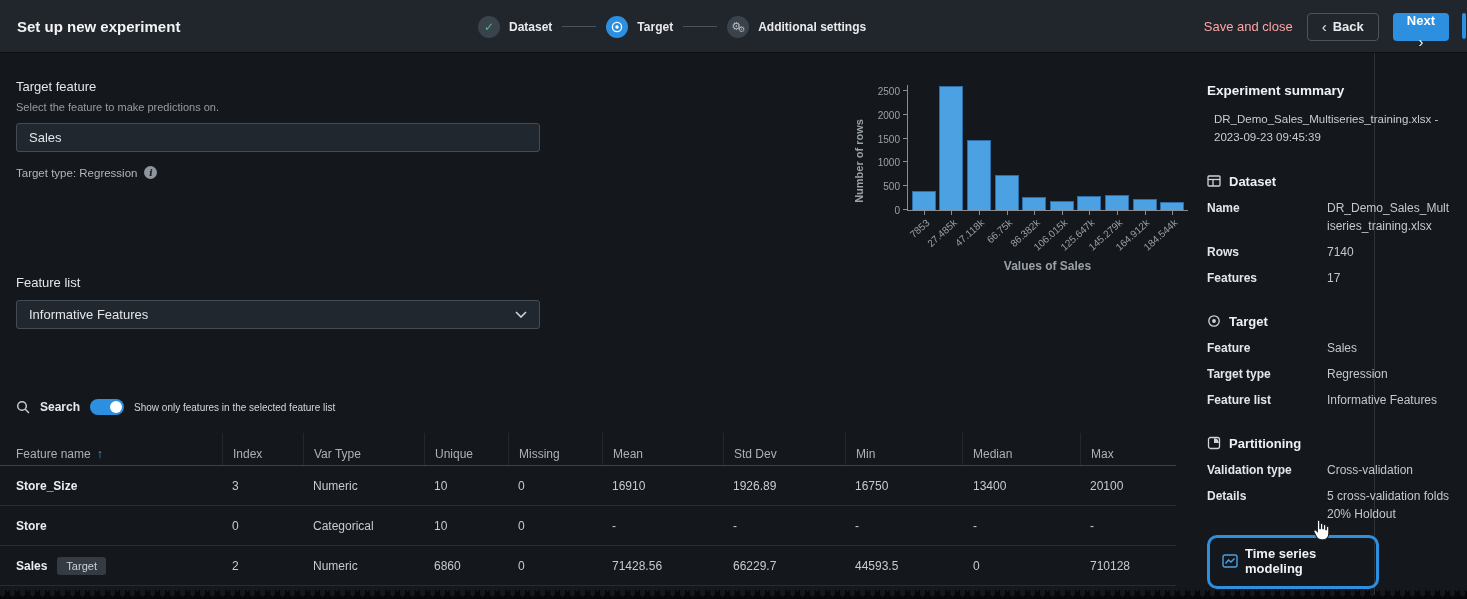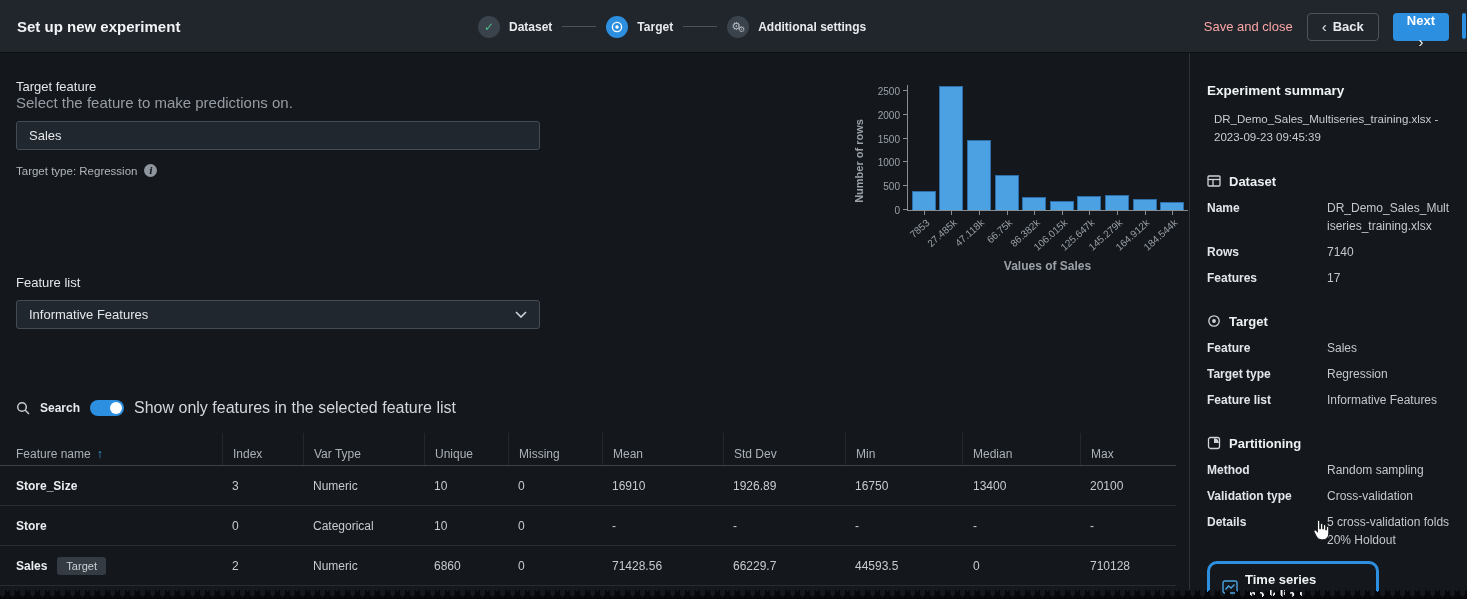--- a/index.html
+++ b/index.html
@@ -38,47 +38,47 @@
   }
   .btn-primary {
     background:#2d8fe0; border:none; border-radius:4px;
     color:#fff; font-size:13px; font-weight:700; height:28px; padding:0 14px;
     cursor:pointer; font-family:inherit; display:flex; align-items:center; gap:6px;flex-direction:column;
   }
   .chev { font-size:15px; line-height:1; font-weight:400; }
   .scroll-thumb { position:absolute; right:1px; top:13px; width:4px; height:26px; background:#2d8fe0; border-radius:2px; }
 
   
-  .left-pane { position:absolute; left:0; top:53px; width:1190px; height:546px; border-right:1px solid #2c333a; }
+  .left-pane { position:absolute; left:0; top:53px; width:1375px; height:546px; border-right:1px solid #2c333a; }
   .sidebar { position:absolute; left:1191px; top:53px; width:276px; height:546px; padding:30px 16px 0 16px; }
 
   
   .field-block { position:absolute; left:16px; width:524px; }
   .tf-block { top:26px; }
   .fl-block { top:222px; }
   .fld-label { font-size:13px; color:#e3e6e9; }
-  .fld-desc { font-size:15px; color:#969ca3; }
+  .fld-desc { font-size:11px; color:#969ca3; margin-top:7px; }
   .fld-input {
     margin-top:10px; height:29px; background:#21272e; border:1px solid #434b54;
     border-radius:3px; display:flex; align-items:center; padding:0 12px;
     font-size:13px; color:#e3e6e9; justify-content:space-between; cursor:pointer;
   }
   .type-note { margin-top:14px; font-size:11.5px; color:#b0b6bc; display:flex; align-items:center; gap:7px; }
   .info-dot {
     width:13px; height:13px; border-radius:50%; background:#8f969d; color:#14181d;
     font-size:9px; font-weight:700; display:inline-flex; align-items:center; justify-content:center;
     font-family:"DejaVu Serif",serif; font-style:italic;
   }
 
   
   .search-row { position:absolute; left:16px; top:346px; display:flex; align-items:center; gap:10px; }
   .search-lbl { font-size:12px; font-weight:700; color:#e8eaed; }
   .toggle { width:34px; height:16px; border-radius:9px; background:#2d8fe0; position:relative; cursor:pointer; }
   .toggle-knob { position:absolute; right:2px; top:2px; width:12px; height:12px; border-radius:50%; background:#fff; }
-  .toggle-lbl { font-size:16px; color:#d3d7da; }
+  .toggle-lbl { font-size:10px; color:#d3d7da; }
 
   
   .ftable { position:absolute; left:0; top:380px; width:1176px; }
   .t-head { display:flex; height:33px; align-items:center; border-bottom:1px solid #3a414a; padding-left:16px; }
   .t-hcell { font-size:12px; color:#aab1b8; display:flex; align-items:center; gap:6px; height:100%; padding-top:9px; }
   .t-hcell + .t-hcell { border-left:1px solid rgba(255,255,255,0.07); padding-left:10px; }
   .sort-arrow { color:#3da0e8; font-size:12px; }
   .t-row { display:flex; height:40px; align-items:center; border-bottom:1px solid #272d35; padding-left:16px; }
   .t-cell { font-size:12px; color:#c7cbcf; padding-right:8px; }
   .t-cell + .t-cell { padding-left:10px; }
@@ -438,24 +438,20 @@
           <span class="sb-ic">
             <svg width="14" height="14" viewBox="0 0 14 14">
               <rect x="1.5" y="1.5" width="11" height="11" rx="2" fill="none" stroke="#cfd4d9" stroke-width="1.3"></rect>
               <path d="M7 7 L7 2.2 A4.8 4.8 0 0 1 11.8 7 Z" fill="#cfd4d9"></path>
             </svg>
           </span>
           <span class="sb-sec-title">Partitioning</span>
         </div>
         <div class="sb-rows">
           <div class="sb-row">
-            <span class="sb-k">Method</span>
-            <span class="sb-v">Random sampling</span>
-          </div>
-          <div class="sb-row">
             <span class="sb-k">Validation type</span>
             <span class="sb-v">Cross-validation</span>
           </div>
           <div class="sb-row">
             <span class="sb-k">Details</span>
             <span class="sb-v">5 cross-validation folds
 20% Holdout</span>
           </div>
         </div>
       </div>

